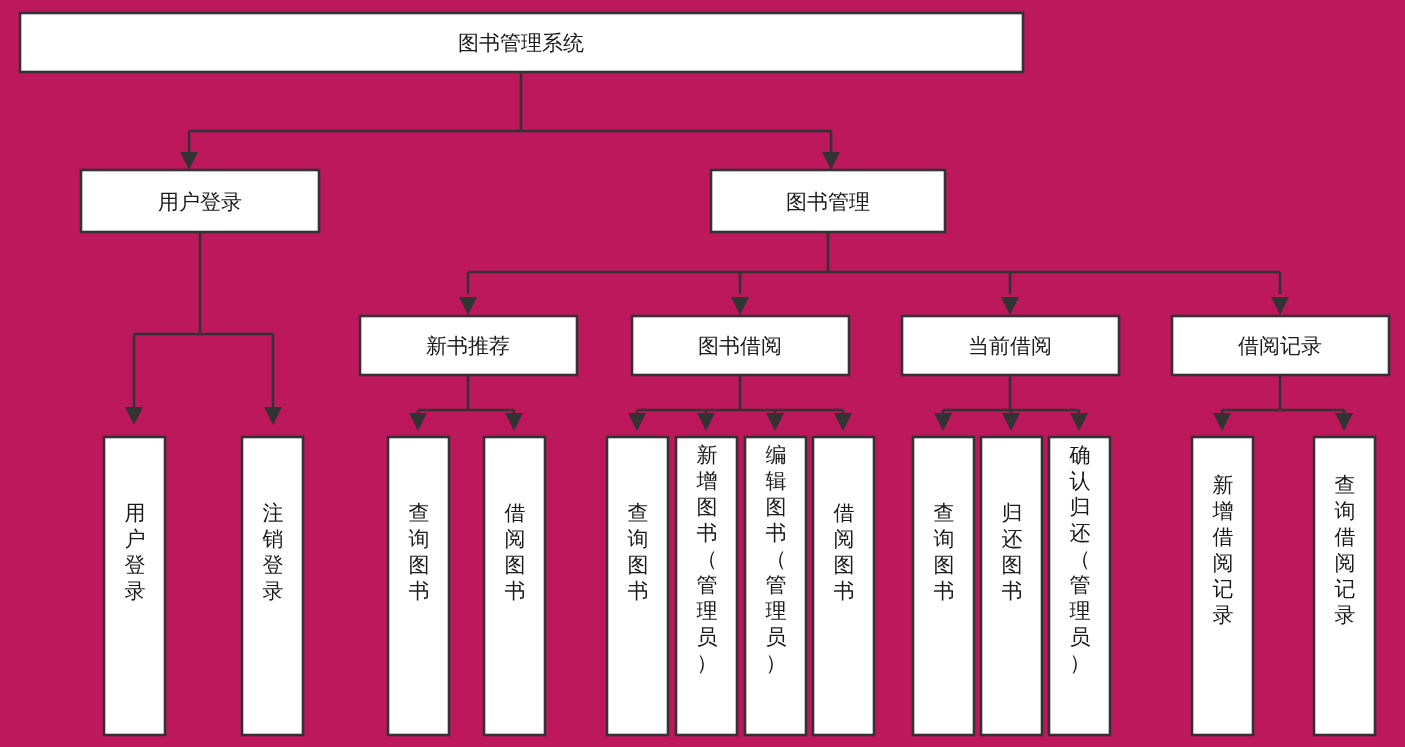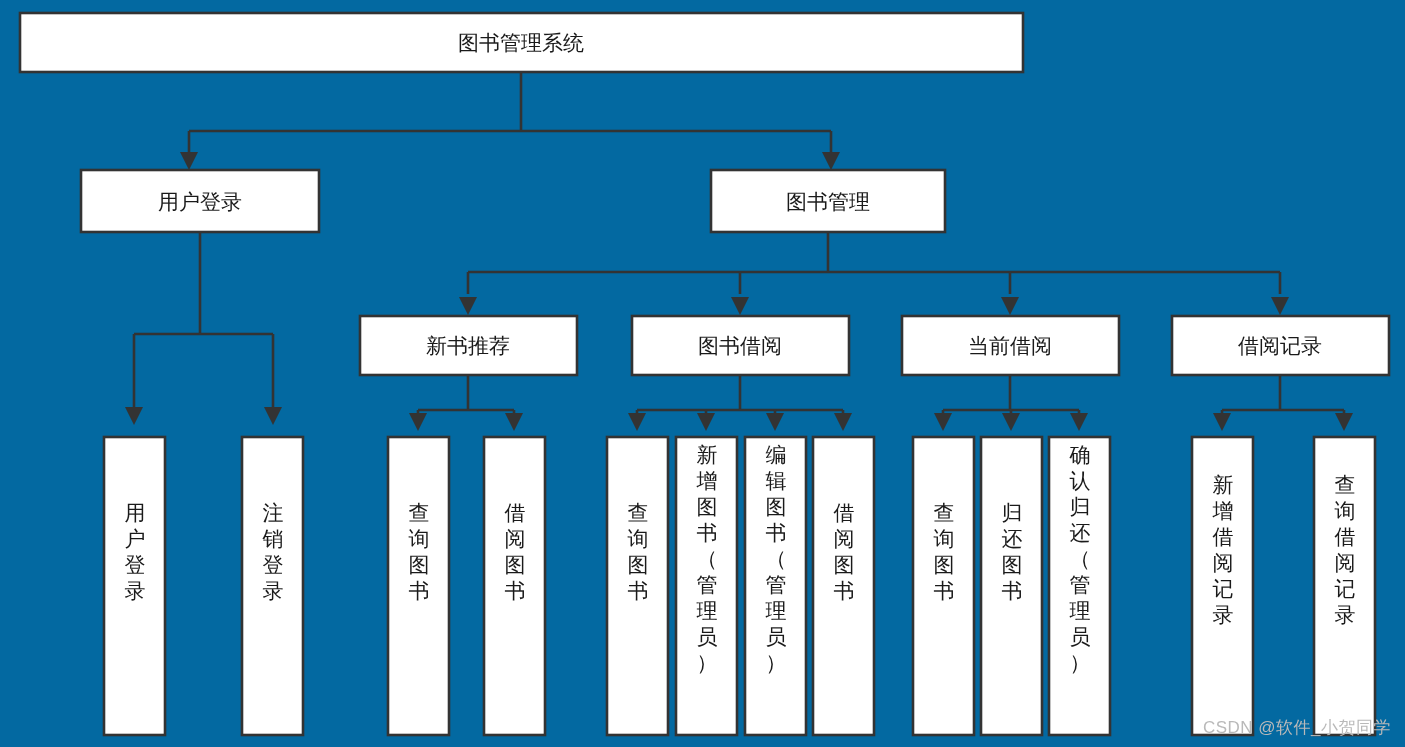--- a/index.html
+++ b/index.html
@@ -11,21 +11,21 @@
   body {
     width: 1405px;
     height: 747px;
     font-family: "Liberation Sans", "DejaVu Sans", sans-serif;
     overflow: hidden;
   }
   #diagram-root {
     position: relative;
     width: 1405px;
     height: 747px;
-    background: #0369a1;
+    background: #be185d;
   }
   svg.diagram {
     display: block;
     width: 1405px;
     height: 747px;
   }
   .node-rect {
     fill: #ffffff;
     stroke: #333333;
     stroke-width: 2.6;
@@ -235,14 +235,13 @@
       <text class="node-label-v" x="1223" y="492"><tspan x="1223" y="492">新</tspan><tspan x="1223" y="518">增</tspan><tspan x="1223" y="544">借</tspan><tspan x="1223" y="570">阅</tspan><tspan x="1223" y="596">记</tspan><tspan x="1223" y="622">录</tspan></text>
     </g>
 
     <g>
       <rect class="node-rect" x="1314" y="437" width="61" height="298"></rect>
       <text class="node-label-v" x="1345" y="492"><tspan x="1345" y="492">查</tspan><tspan x="1345" y="518">询</tspan><tspan x="1345" y="544">借</tspan><tspan x="1345" y="570">阅</tspan><tspan x="1345" y="596">记</tspan><tspan x="1345" y="622">录</tspan></text>
     </g>
 
   </svg>
 
-  <div class="watermark">CSDN @软件_小贺同学</div>
 </div>
 
 </body></html>

